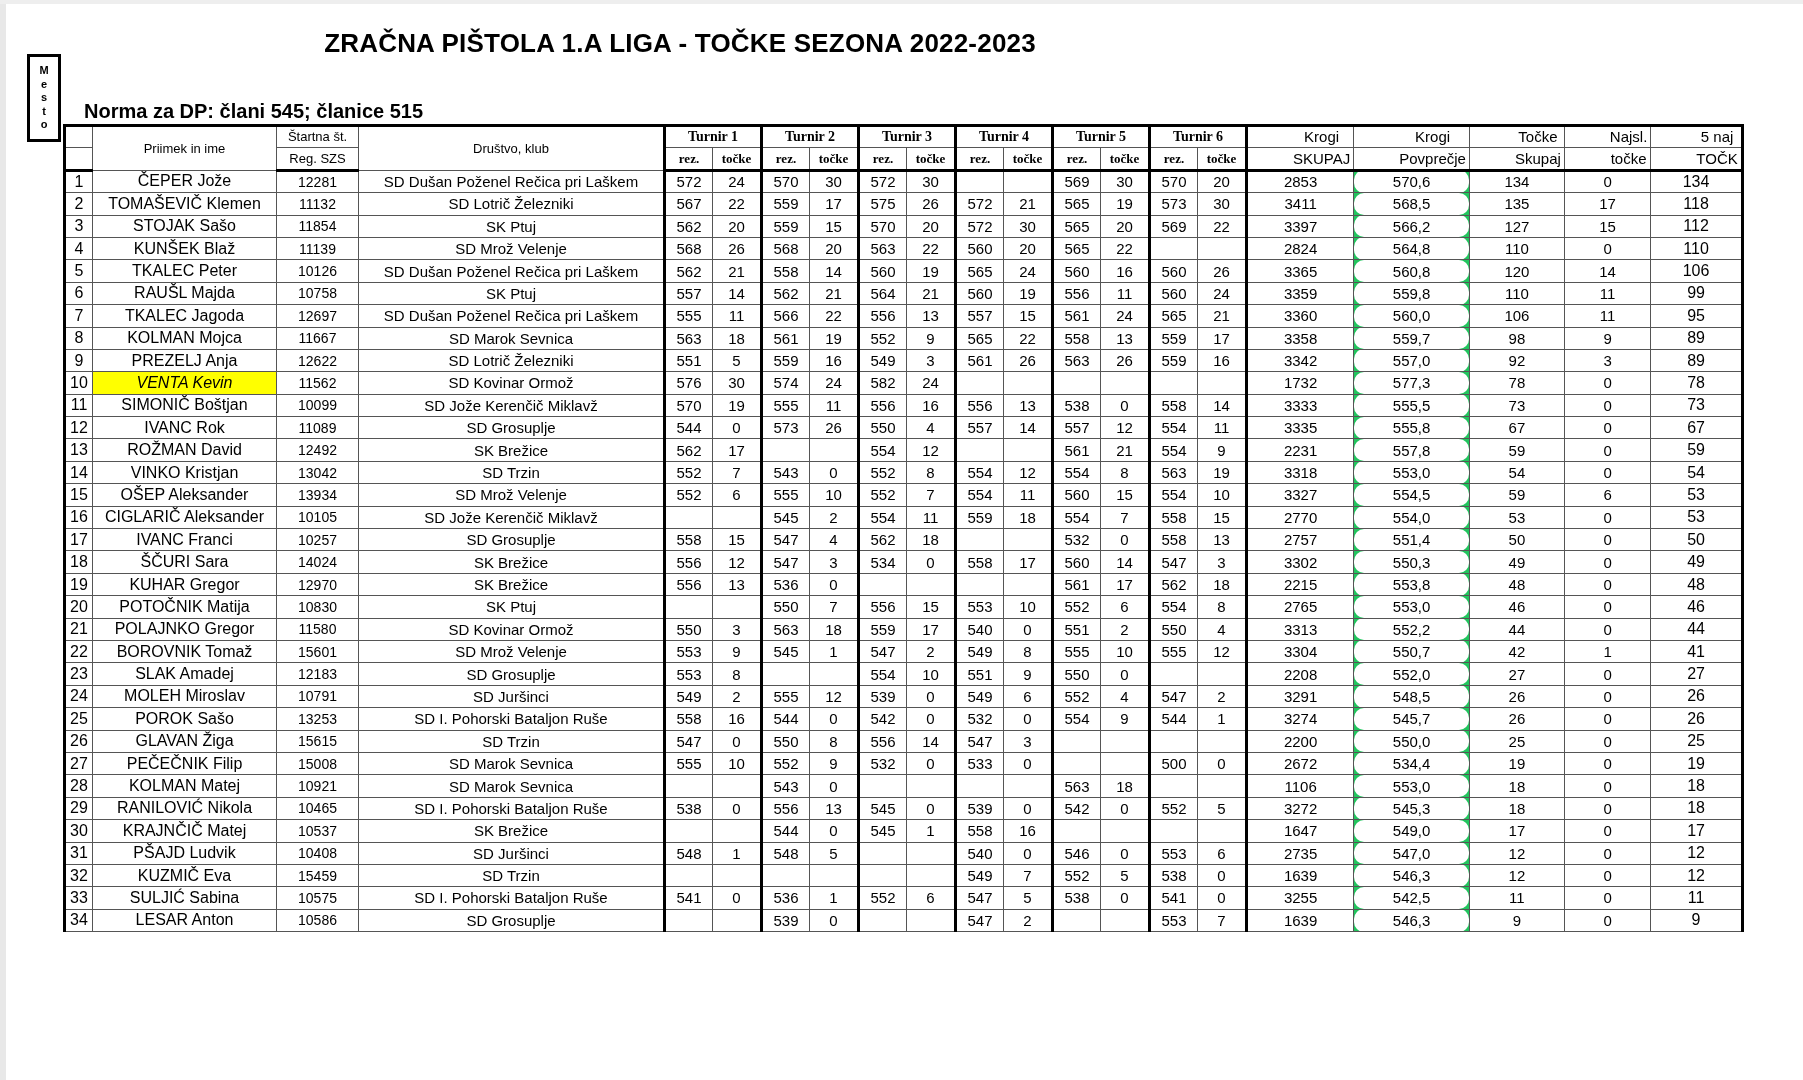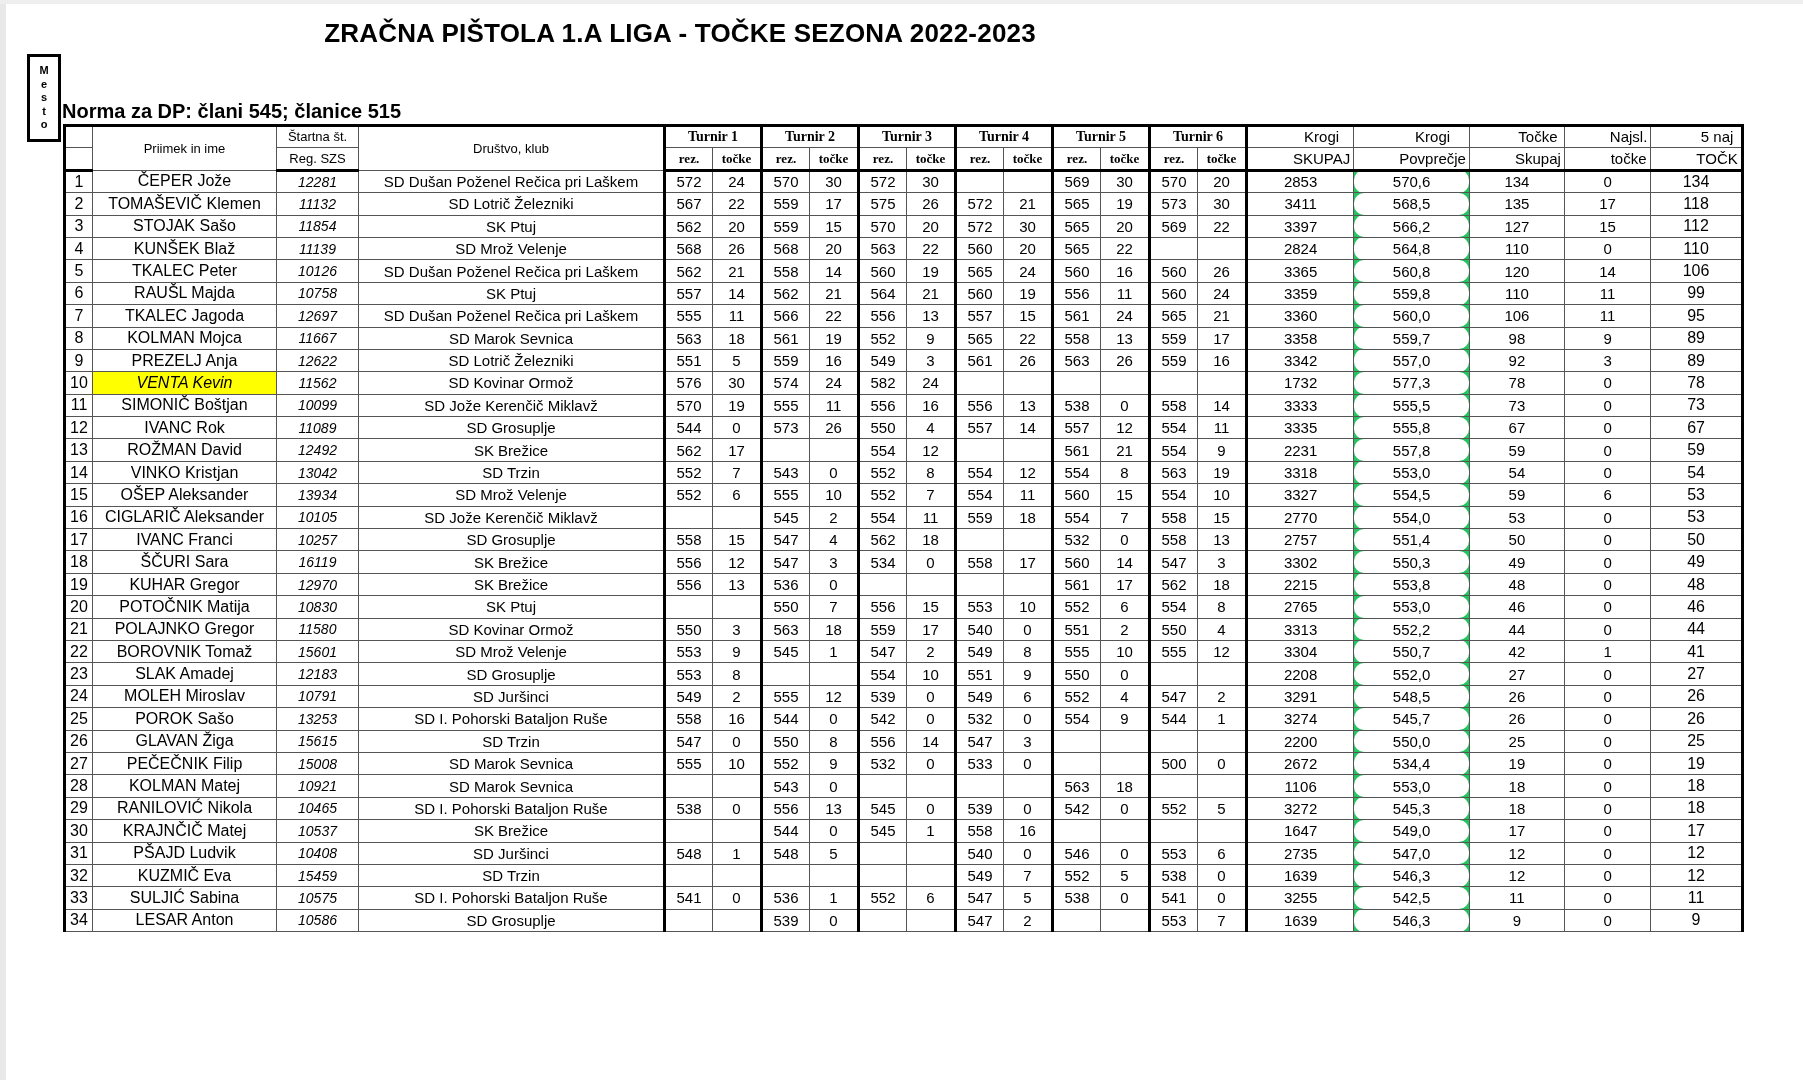--- a/index.html
+++ b/index.html
@@ -9,31 +9,31 @@
     font-family:"Liberation Sans", sans-serif;
     overflow:hidden;
     position:relative;
   }
   
   .scan-edge-left{position:absolute;left:0;top:0;width:6px;height:1080px;background:#e8e8e8;}
   .scan-edge-top{position:absolute;left:0;top:0;width:1803px;height:4px;background:#eeeeee;}
 
   .title{
     position:absolute;
-    top:18px;left:0;width:1360px;
+    top:28px;left:0;width:1360px;
     text-align:center;
     font-size:26px;font-weight:bold;
     letter-spacing:.2px;
     color:#000;
     white-space:nowrap;
   }
 
   .norma{
     position:absolute;
-    left:62px;top:100px;
+    left:84px;top:100px;
     font-size:20px;font-weight:bold;color:#000;
     white-space:nowrap;
   }
 
   
   .mesto-box{
     position:absolute;
     left:27px;top:54px;
     width:34px;height:88px;
     border:3px solid #000;
@@ -88,21 +88,21 @@
 
   
   .hvL{border-left:3px solid #000 !important;}
   .hvR{border-right:3px solid #000 !important;}
   .hvT{border-top:3px solid #000 !important;}
   .hvB{border-bottom:3px solid #000 !important;}
 
   
   td.c-place{text-align:right;font-weight:bold;padding-right:6px;font-size:16px;}
   td.c-name{text-align:left;padding-left:7px;font-size:16px;}
-  td.c-reg{text-align:center;font-size:14px;font-style:italic;}
+  td.c-reg{text-align:center;font-size:14px;}
   td.c-club{text-align:left;padding-left:7px;font-size:15px;}
   td.c-num{text-align:center;font-size:15px;}
   td.b{font-weight:bold;}
   td.c-tot{font-weight:bold;font-size:15px;margin-top:35px;}
   td.c-avg{font-size:15px;border-radius:10px;}
   td.c-final{font-weight:bold;font-size:16px;}
 
   .hl{background:#ffff00 !important;font-style:italic;font-weight:normal;}
 
   
@@ -588,21 +588,21 @@
         <td class="c-num">13</td>
         <td class="c-tot hvL">2757</td>
         <td class="c-avg">551,4</td>
         <td class="c-num">50</td>
         <td class="c-num">0</td>
         <td class="c-final hvR">50</td>
       </tr>
       <tr>
         <td class="c-place hvL">18</td>
         <td class="c-name">ŠČURI Sara</td>
-        <td class="c-reg">16119</td>
+        <td class="c-reg">14024</td>
         <td class="c-club">SK Brežice</td>
         <td class="c-num hvL">556</td>
         <td class="c-num">12</td>
         <td class="c-num hvL">547</td>
         <td class="c-num">3</td>
         <td class="c-num hvL">534</td>
         <td class="c-num">0</td>
         <td class="c-num hvL b">558</td>
         <td class="c-num">17</td>
         <td class="c-num hvL b">560</td>

